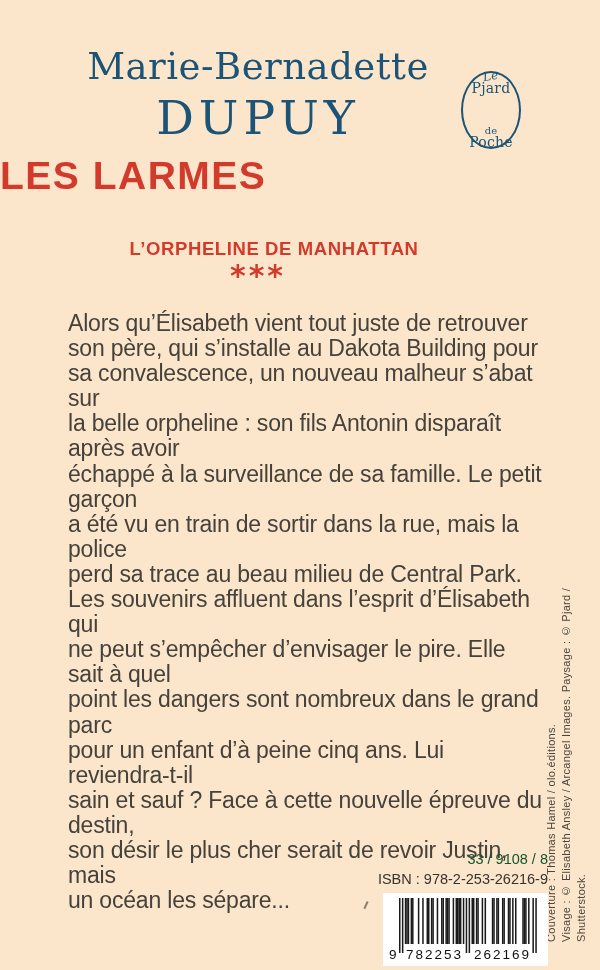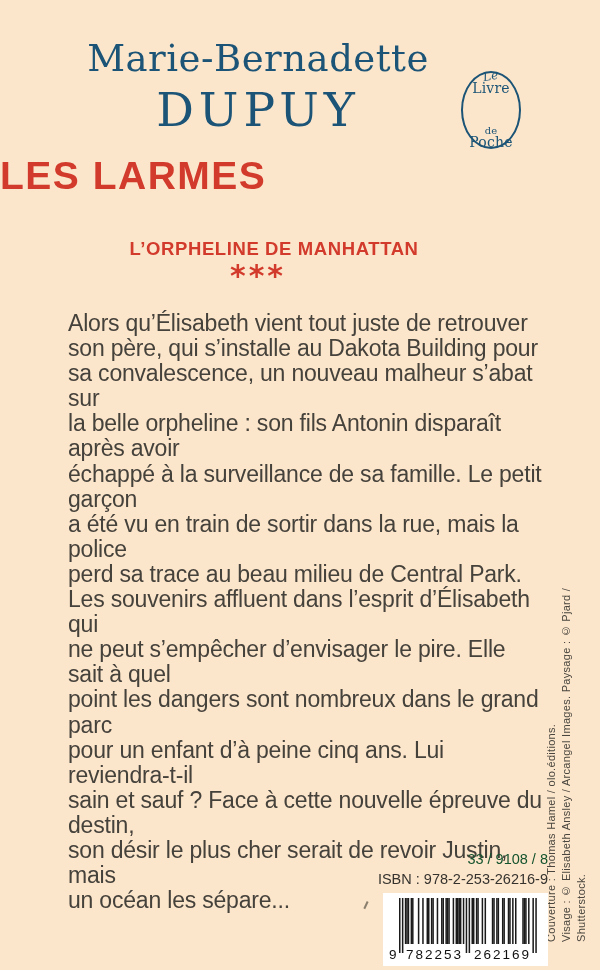--- a/index.html
+++ b/index.html
@@ -1,21 +1,21 @@
 <!DOCTYPE html>
 <html style="--bg: #fce6cb; --teal: #1b5476; --red: #d23a2c; --ink: #45413b; --muted: #4a463f; --barcode-bg: #ffffff; --bar: #1a1a1a;"><head>
 <meta charset="utf-8">
 <style>
   html,body{margin:0;padding:0;}
   body{width:600px;height:970px;font-family:"Liberation Sans",sans-serif;}
   .cover{position:relative;width:600px;height:970px;background:var(--bg,#fce6cb);overflow:hidden;}
 
   
   .author{position:absolute;left:0;top:38px;width:516px;text-align:center;color:var(--teal,#1b5476);font-family:"DejaVu Serif",serif;}
-  .author-first{font-size:37px;line-height:42px;letter-spacing:.5px;}
+  .author-first{font-size:37px;line-height:42px;letter-spacing:.5px;margin-top:8px;}
   .author-last{font-size:47px;line-height:60px;letter-spacing:5px;font-weight:500;}
 
   
   .logo{position:absolute;left:461px;top:71px;width:60px;height:78px;border:2.5px solid var(--teal,#1b5476);border-radius:50%;box-sizing:border-box;display:flex;flex-direction:column;align-items:center;justify-content:center;color:var(--teal,#1b5476);font-family:"DejaVu Serif",serif;}
   .logo .le{font-style:italic;font-size:12px;line-height:10px;transform:rotate(-10deg);}
   .logo .livre,.logo .poche{font-size:14px;line-height:14px;letter-spacing:.2px;}
   .logo .de{font-size:10px;line-height:8px;margin-top:32px;}
 
   
   .title{position:absolute;left:0;top:157px;width:516px;text-align:left;color:var(--red,#d23a2c);font-weight:bold;font-size:39px;line-height:38px;letter-spacing:1.5px;}
@@ -45,21 +45,21 @@
 
 <div class="cover">
 
   <div class="author">
     <div class="author-first">Marie-Bernadette</div>
     <div class="author-last">DUPUY</div>
   </div>
 
   <div class="logo">
     <span class="le">Le</span>
-    <span class="livre">Livre</span>
+    <span class="livre">Pjard</span>
     <span class="de">de</span>
     <span class="poche">Poche</span>
   </div>
 
   <div class="title">
     <div>LES LARMES</div>
   </div>
 
   <div class="series">L’ORPHELINE DE MANHATTAN</div>
 

